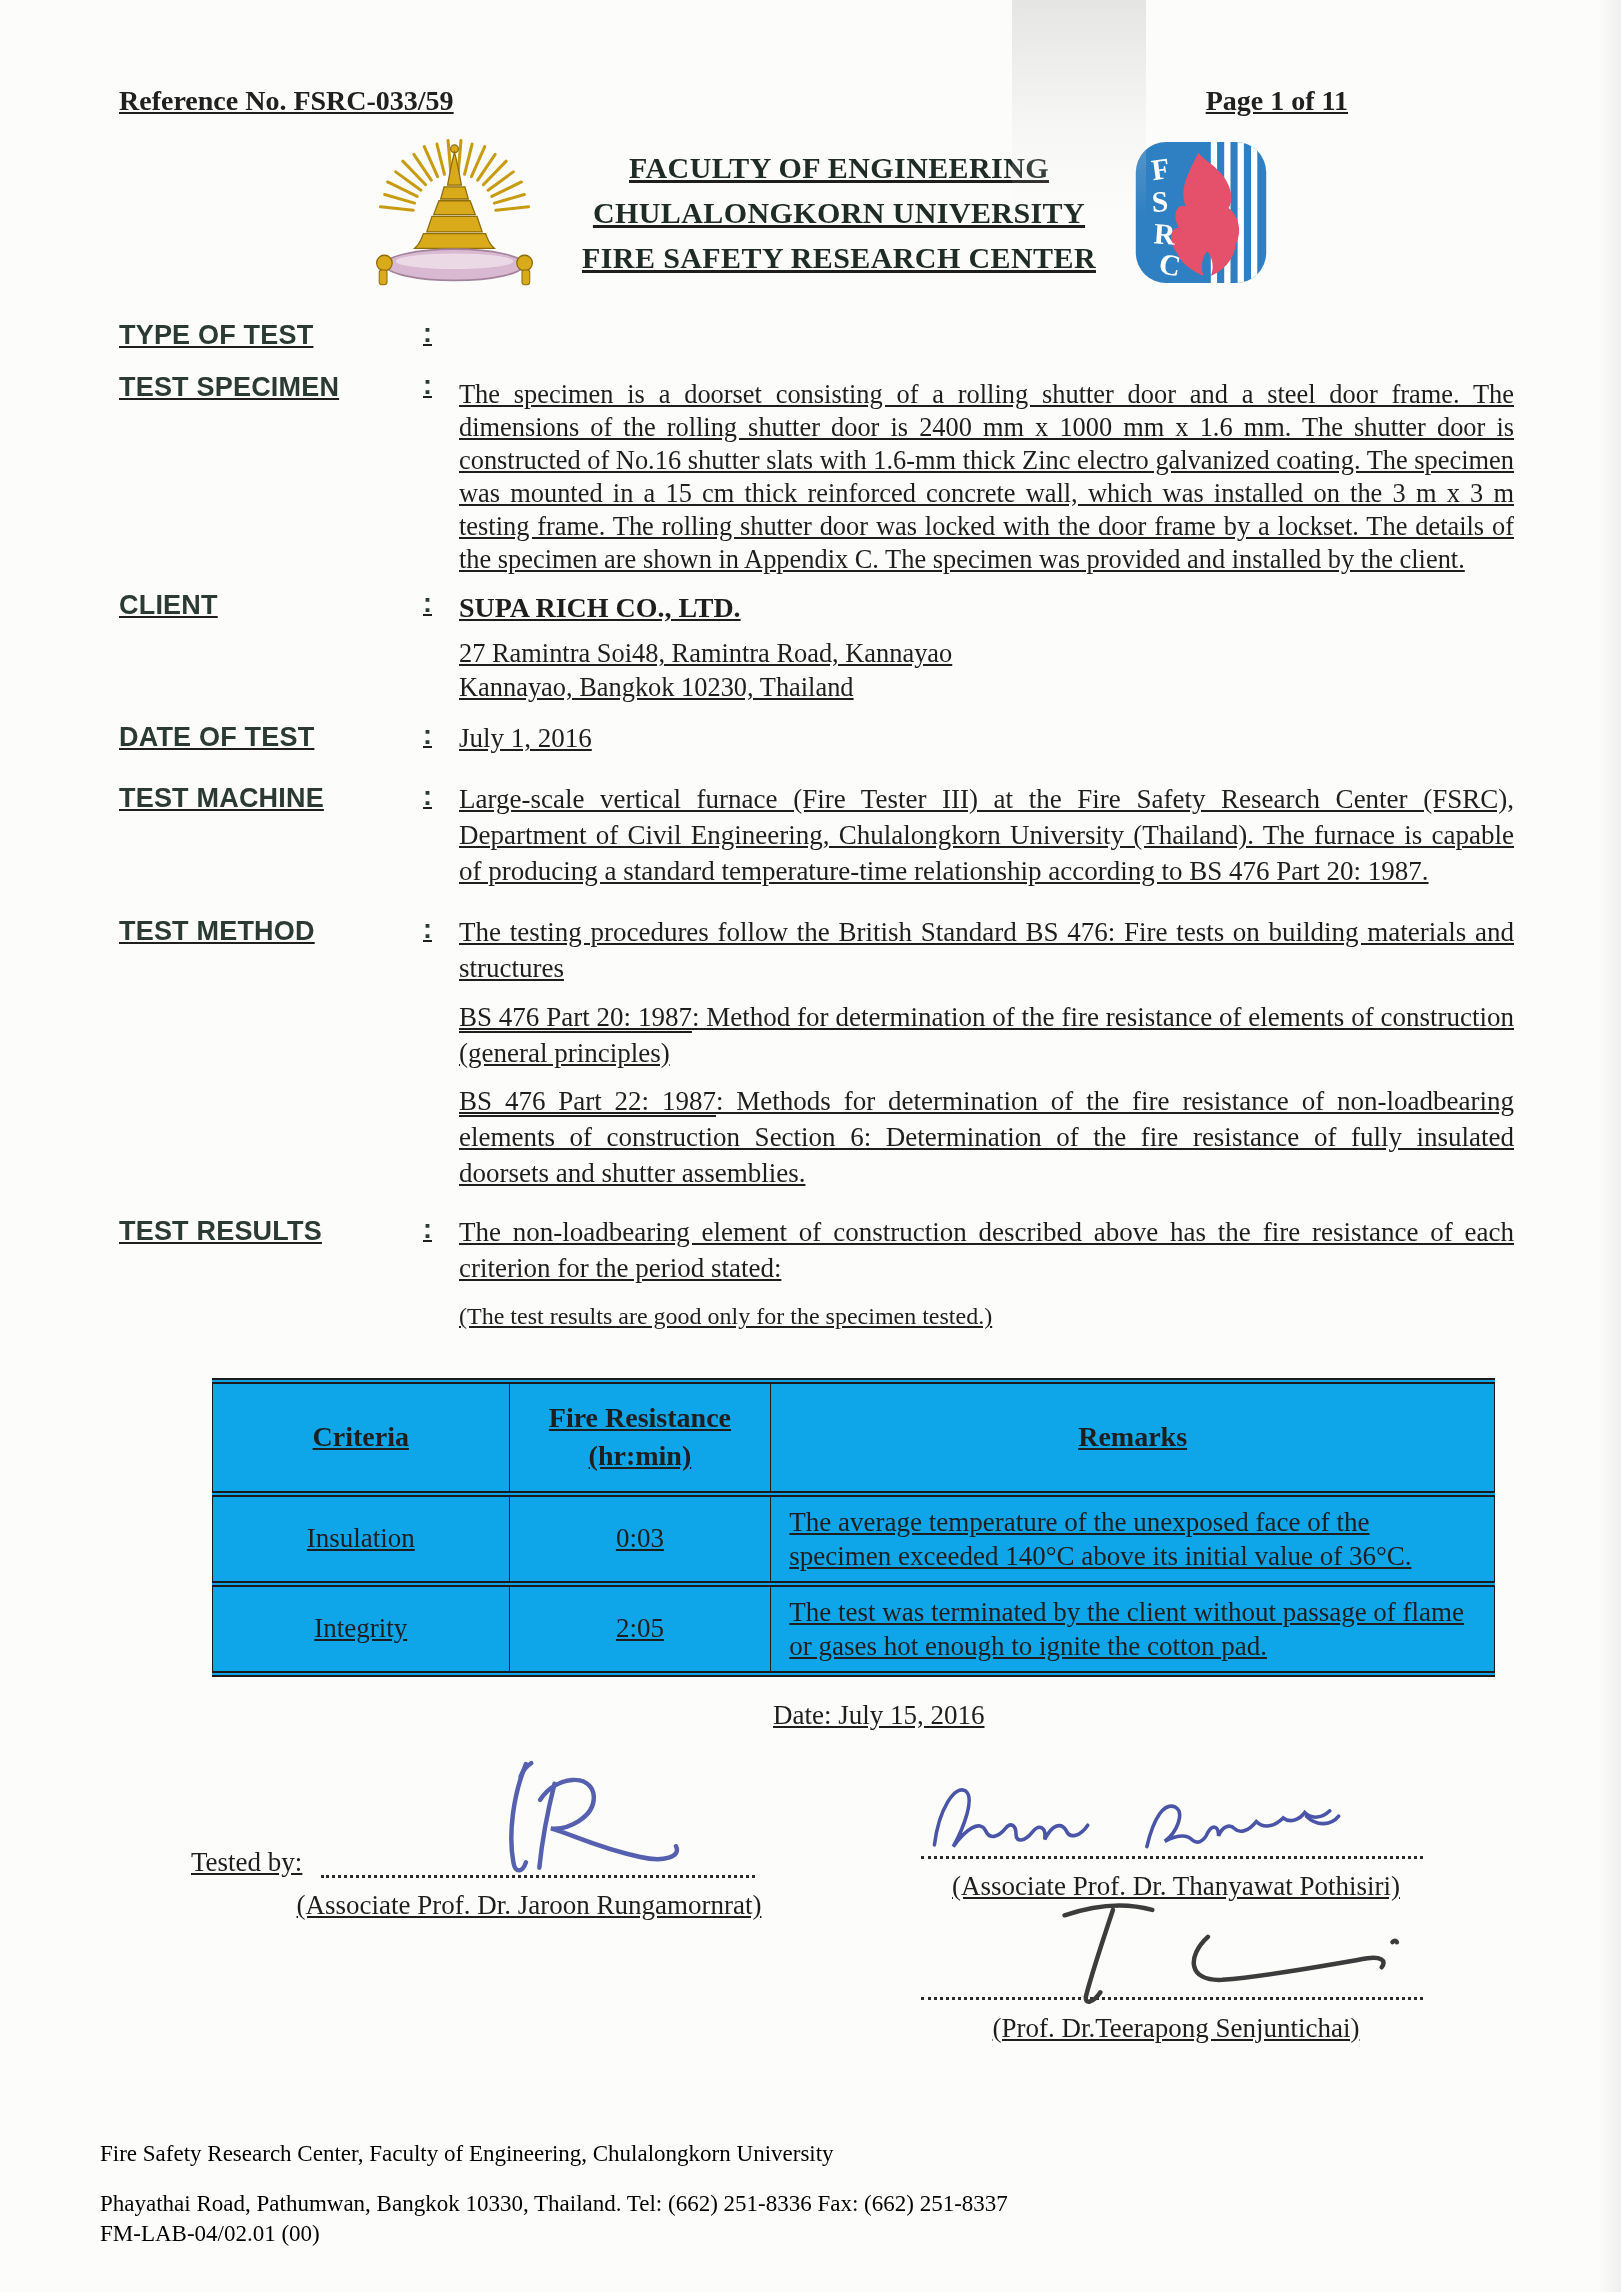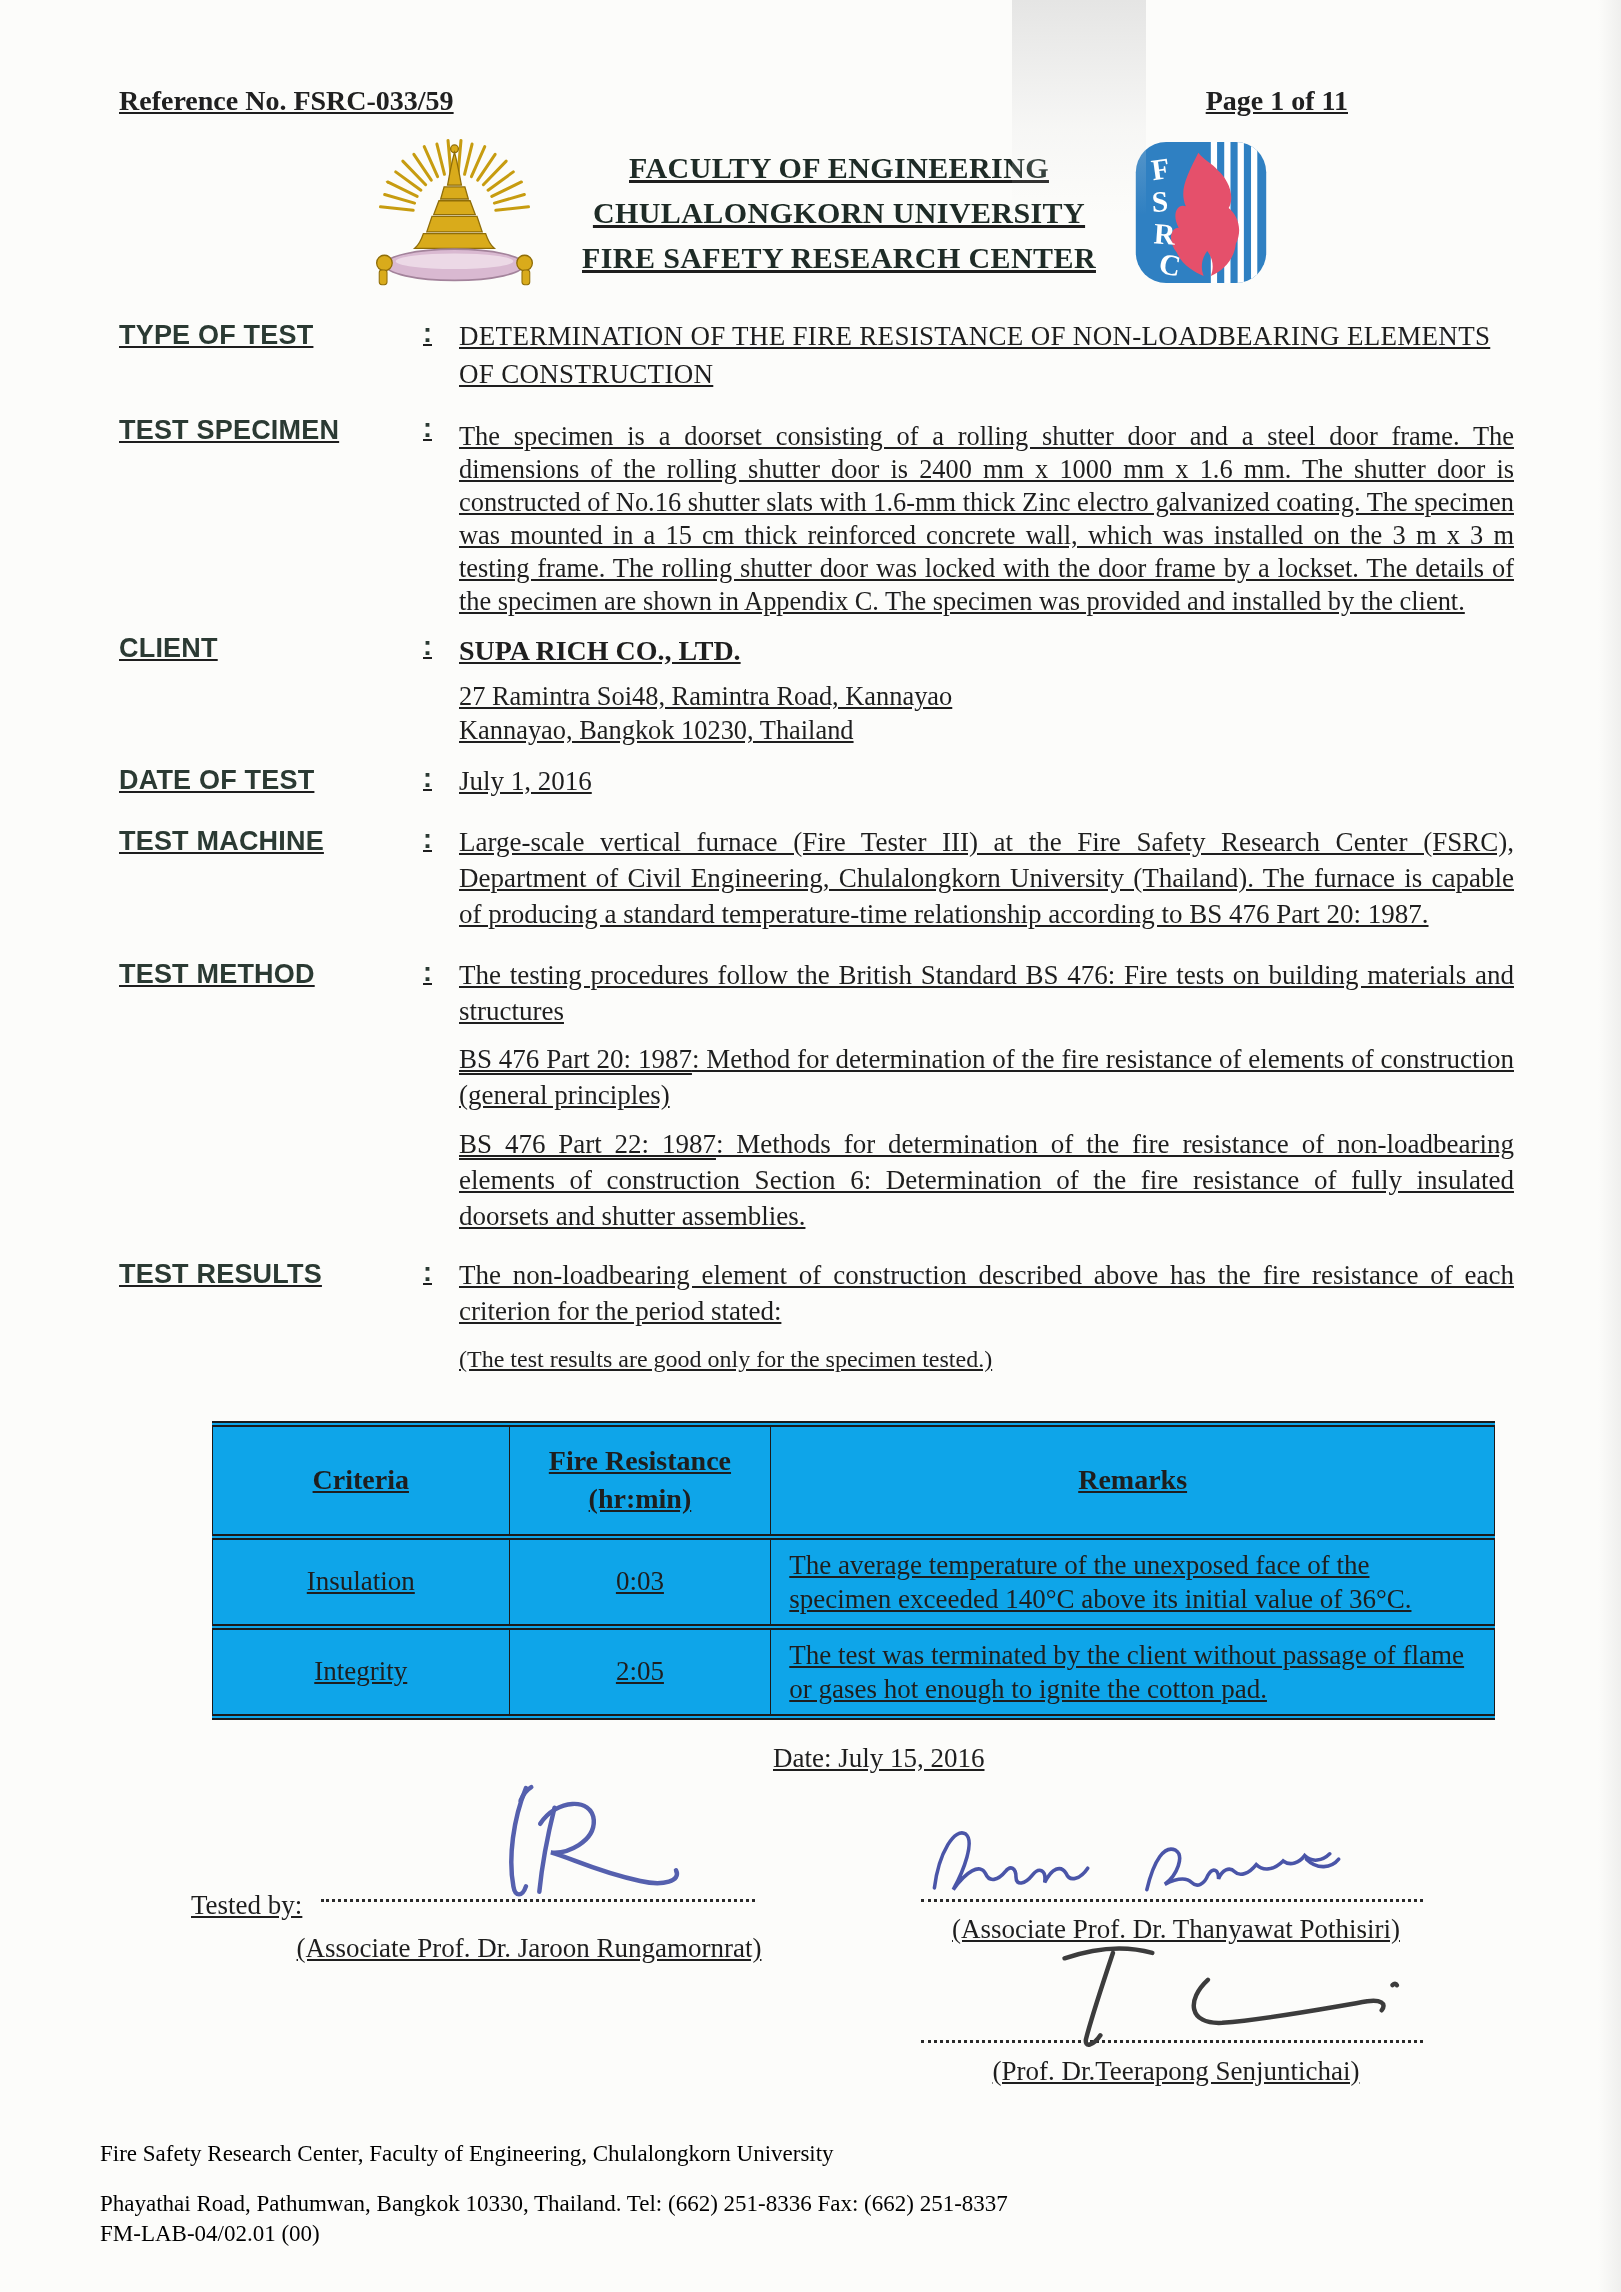--- a/index.html
+++ b/index.html
@@ -91,21 +91,21 @@
   }
   .results-table td { font-size:27px; }
   .td-center { text-align:center; height:82px; }
   .td-remarks { text-align:left; padding:7.2px 18px; font-size:25.5px; line-height:34px; }
 
   
   .date-line { margin:23px 0 0 654px; font-size:27px; }
   .sig-grid { display:flex; margin-left:72px; margin-top:116px; }
   .sig-left { width:573px; flex:0 0 573px; }
   .sig-right { margin-left:157px; width:510px; flex:0 0 510px; }
-  .sig-line-row { display:flex; align-items:flex-start; }
+  .sig-line-row { display:flex; align-items:flex-end; }
   .tested-by { font-size:27px; flex:0 0 130px; }
   .dotline {
     position:relative; display:block;
     border-bottom:3.6px dotted #2a2a2a; height:9px;
   }
   .dot-left { width:434px; }
   .dot-full { width:502px; }
   .sig-svg { position:absolute; bottom:-7.2px; pointer-events:none; }
   .sig-jr { left:99px; }
   .sig-th { left:-9px; }
@@ -201,21 +201,20 @@
           <text x="20" y="80" transform="rotate(-3 28 72)">S</text>
           <text x="22" y="116" transform="rotate(4 30 108)">R</text>
           <text x="28" y="150" transform="rotate(10 36 142)">C</text>
         </g>
       </svg>
     </div>
 
     <div class="section s-type">
       <div class="sec-label">TYPE OF TEST</div>
       <div class="sec-colon">:</div>
-      <div class="sec-body caps" style="max-width:1066px;">DETERMINATION OF THE FIRE RESISTANCE OF NON-LOADBEARING ELEMENTS OF CONSTRUCTION</div>
     </div>
 
     <div class="section s-specimen">
       <div class="sec-label">TEST SPECIMEN</div>
       <div class="sec-colon">:</div>
       <div class="sec-body">
         <p class="para">The specimen is a doorset consisting of a rolling shutter door and a steel door frame. The dimensions of the rolling shutter door is 2400 mm x 1000 mm x 1.6 mm. The shutter door is constructed of No.16 shutter slats with 1.6-mm thick Zinc electro galvanized coating. The specimen was mounted in a 15 cm thick reinforced concrete wall, which was installed on the 3 m x 3 m testing frame. The rolling shutter door was locked with the door frame by a lockset. The details of the specimen are shown in Appendix C. The specimen was provided and installed by the client.</p>
       </div>
     </div>
 

